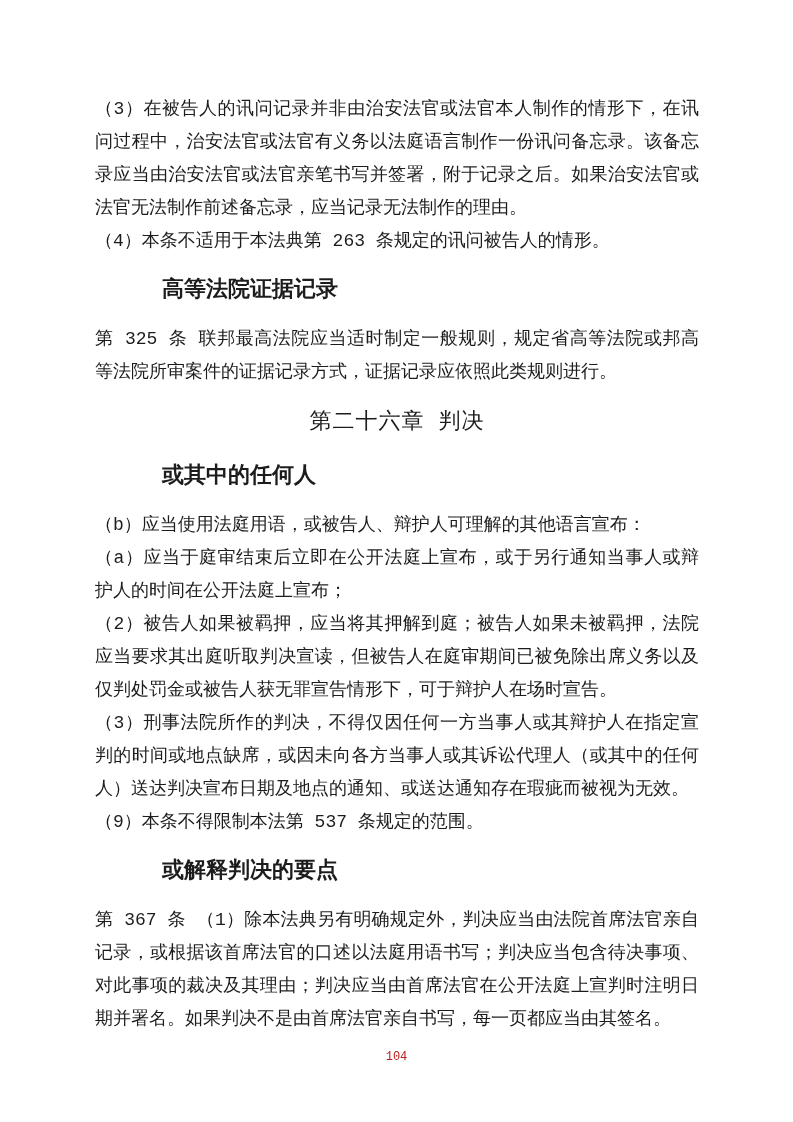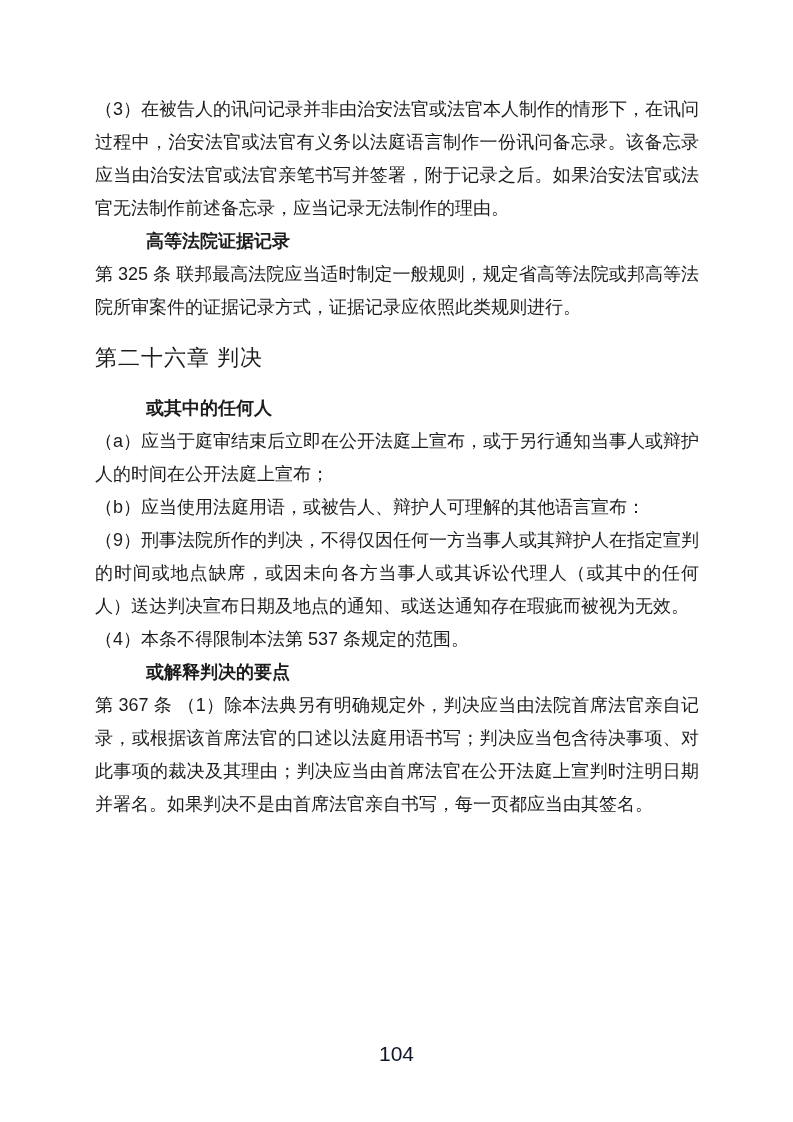--- a/index.html
+++ b/index.html
@@ -9,88 +9,90 @@
   }
   .page {
     position: relative;
     width: 793px;
     height: 1122px;
     margin: 0 auto;
     background: #ffffff;
     box-sizing: border-box;
     padding: 93px 94px 0 95px;
     color: #1c1c1c;
-    font-family: Liberation Sans, sans-serif;
+    font-family: Liberation Mono, monospace;
     font-size: 18px;
     line-height: 33px;
     overflow: hidden;
   }
   .content {
     width: 604px;
   }
   .para {
     margin: 0;
     text-align: justify;
     word-break: break-all;
   }
   .heading {
-    margin: 0;
-    font-size: 18px;
+    margin: 16px;
+    font-size: 22px;
     font-weight: bold;
     line-height: 33px;
     padding-left: 51px;
   }
   .chapter-title {
     margin: 13px 0 13px 0;
     font-size: 22px;
     font-weight: normal;
-    text-align: left;
+    text-align: center;
     line-height: 42px;
     letter-spacing: 1px;
   }
   .page-footer {
     position: absolute;
     left: 0;
     right: 0;
     bottom: 50px;
     text-align: center;
   }
   .page-number {
-    font-size: 21px;
+    font-size: 12px;
     line-height: 20px;
-    color: #0f172a;
+    color: #b91c1c;
   }
 </style>
 </head>
 <body>
 
 <div class="page">
   <div class="content">
 
     <p class="para">（3）在被告人的讯问记录并非由治安法官或法官本人制作的情形下，在讯问过程中，治安法官或法官有义务以法庭语言制作一份讯问备忘录。该备忘录应当由治安法官或法官亲笔书写并签署，附于记录之后。如果治安法官或法官无法制作前述备忘录，应当记录无法制作的理由。</p>
 
+    <p class="para">（4）本条不适用于本法典第 263 条规定的讯问被告人的情形。</p>
 
     <h3 class="heading">高等法院证据记录</h3>
 
     <p class="para">第 325 条 联邦最高法院应当适时制定一般规则，规定省高等法院或邦高等法院所审案件的证据记录方式，证据记录应依照此类规则进行。</p>
 
     <h1 class="chapter-title">第二十六章 判决</h1>
 
     <h3 class="heading">或其中的任何人</h3>
 
 
+    <p class="para">（b）应当使用法庭用语，或被告人、辩护人可理解的其他语言宣布：</p>
+
     <p class="para">（a）应当于庭审结束后立即在公开法庭上宣布，或于另行通知当事人或辩护人的时间在公开法庭上宣布；</p>
 
-    <p class="para">（b）应当使用法庭用语，或被告人、辩护人可理解的其他语言宣布：</p>
 
+    <p class="para">（2）被告人如果被羁押，应当将其押解到庭；被告人如果未被羁押，法院应当要求其出庭听取判决宣读，但被告人在庭审期间已被免除出席义务以及仅判处罚金或被告人获无罪宣告情形下，可于辩护人在场时宣告。</p>
 
+    <p class="para">（3）刑事法院所作的判决，不得仅因任何一方当事人或其辩护人在指定宣判的时间或地点缺席，或因未向各方当事人或其诉讼代理人（或其中的任何人）送达判决宣布日期及地点的通知、或送达通知存在瑕疵而被视为无效。</p>
 
-    <p class="para">（9）刑事法院所作的判决，不得仅因任何一方当事人或其辩护人在指定宣判的时间或地点缺席，或因未向各方当事人或其诉讼代理人（或其中的任何人）送达判决宣布日期及地点的通知、或送达通知存在瑕疵而被视为无效。</p>
-
-    <p class="para">（4）本条不得限制本法第 537 条规定的范围。</p>
+    <p class="para">（9）本条不得限制本法第 537 条规定的范围。</p>
 
     <h3 class="heading">或解释判决的要点</h3>
 
     <p class="para">第 367 条 （1）除本法典另有明确规定外，判决应当由法院首席法官亲自记录，或根据该首席法官的口述以法庭用语书写；判决应当包含待决事项、对此事项的裁决及其理由；判决应当由首席法官在公开法庭上宣判时注明日期并署名。如果判决不是由首席法官亲自书写，每一页都应当由其签名。</p>
 
   </div>
 
   <div class="page-footer">
     <span class="page-number">104</span>
   </div>

